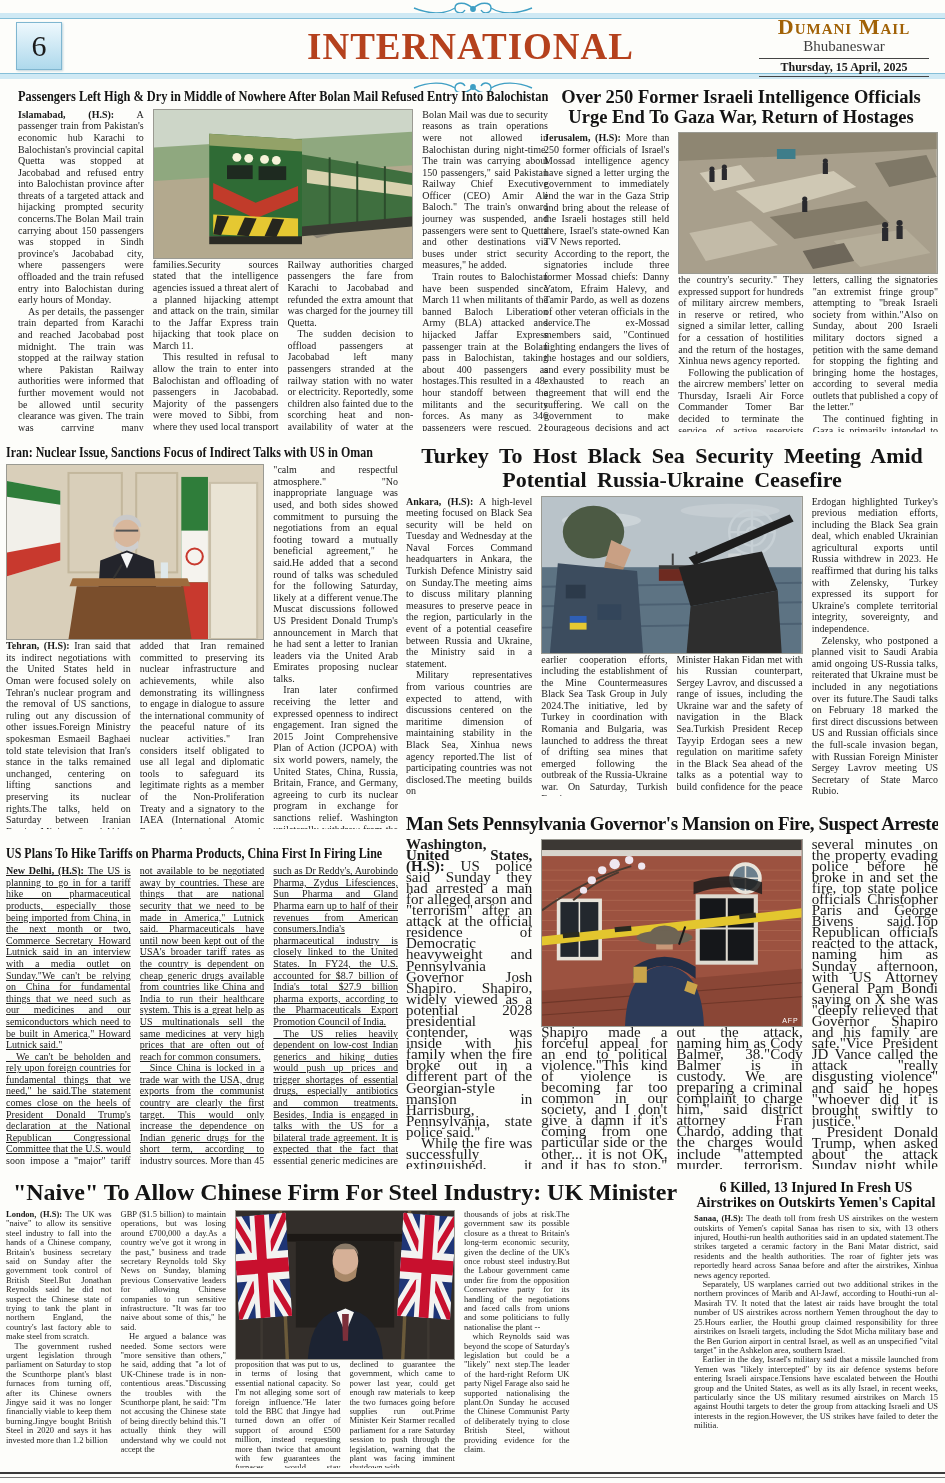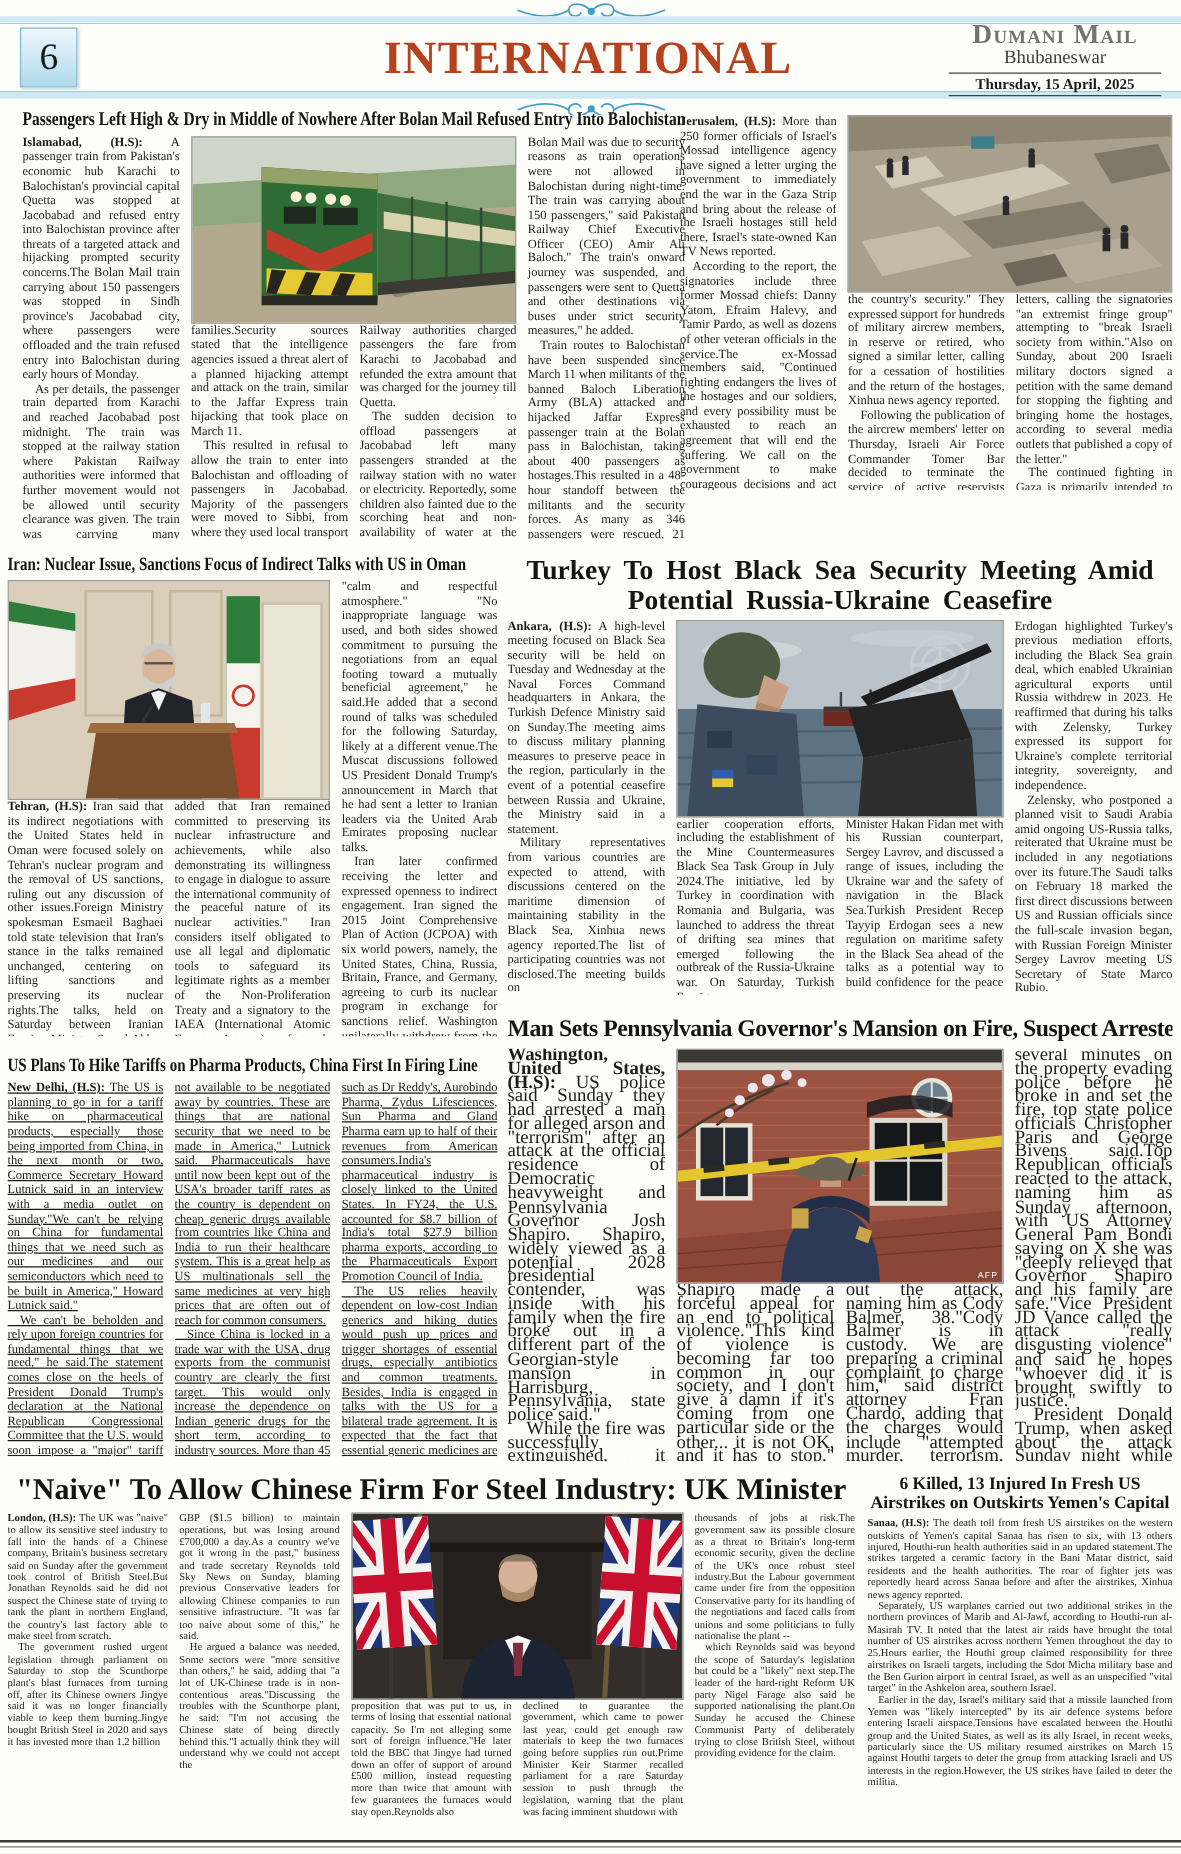--- a/index.html
+++ b/index.html
@@ -10,21 +10,21 @@
   .orn{display:flex;justify-content:center;height:13px;overflow:hidden;}
   .band{height:56px;border-top:5px solid #cfe9f4;border-bottom:5px solid #cfe9f4;
         box-shadow:inset 0 1px 0 #85bfd8, inset 0 -1px 0 #85bfd8;
         display:flex;align-items:center;justify-content:space-between;padding:0 16px;}
   .pagenum{width:44px;height:46px;display:flex;align-items:center;justify-content:center;
         font-size:30px;background:linear-gradient(#eef8fd,#aed9ec);border:1px solid #7fb6d0;
         box-shadow:1px 1px 2px #bcd4de;}
   .section-title{font-size:37px;font-weight:600;color:#b5411d;letter-spacing:1px;
         margin-left:120px;}
   .masthead{text-align:center;line-height:1.05;min-width:170px;}
-  .paper-name{font-variant:small-caps;font-weight:700;font-size:22px;color:#737373;letter-spacing:1px;}
+  .paper-name{font-variant:small-caps;font-weight:700;font-size:22px;color:#a16207;letter-spacing:1px;}
   .paper-city{font-size:15px;color:#404040;margin-top:1px;}
   .paper-date{font-size:12px;font-weight:700;margin-top:3px;padding:2px 0;
         border-top:1px solid #444;border-bottom:1px solid #444;}
   
   .art{position:absolute;overflow:hidden;}
   .hl{font-weight:700;color:#141414;line-height:1.08;}
   .hl.center{text-align:center;}
   .hl.squeeze{white-space:nowrap;transform:scaleX(0.8);transform-origin:0 50%;width:125%;}
   .body-grid{display:grid;gap:0 9px;margin-top:4px;}
   .col{font-size:10px;line-height:11.6px;text-align:justify;white-space:pre-line;overflow:hidden;}
@@ -113,20 +113,21 @@
       <div class="col" style="grid-column:2;grid-row:2;">families.Security sources stated that the intelligence agencies issued a threat alert of a planned hijacking attempt and attack on the train, similar to the Jaffar Express train hijacking that took place on March 11.
   This resulted in refusal to allow the train to enter into Balochistan and offloading of passengers in Jacobabad. Majority of the passengers were moved to Sibbi, from where they used local transport services to return to Karachi.Pakistan</div>
       <div class="col" style="grid-column:3;grid-row:2;">Railway authorities charged passengers the fare from Karachi to Jacobabad and refunded the extra amount that was charged for the journey till Quetta.
   The sudden decision to offload passengers at Jacobabad left many passengers stranded at the railway station with no water or electricity. Reportedly, some children also fainted due to the scorching heat and non-availability of water at the station." The hours-long stoppage of the Quetta-bound</div>
       <div class="col" style="grid-column:4;grid-row:1/3;">Bolan Mail was due to security reasons as train operations were not allowed in Balochistan during night-time. The train was carrying about 150 passengers," said Pakistan Railway Chief Executive Officer (CEO) Amir Ali Baloch." The train's onward journey was suspended, and passengers were sent to Quetta and other destinations via buses under strict security measures," he added.
   Train routes to Balochistan have been suspended since March 11 when militants of the banned Baloch Liberation Army (BLA) attacked and hijacked Jaffar Express passenger train at the Bolan pass in Balochistan, taking about 400 passengers as hostages.This resulted in a 48-hour standoff between the militants and the security forces. As many as 346 passengers were rescued, 21 lost their lives and 33 BLA militants were killed during the counteroffensive operation.</div>
     </div>
   </div>
 
   <div class="art" style="left:544px;top:88px;width:394px;height:352px;">
+    <div class="hl center" style="font-size:18.5px;">Over 250 Former Israeli Intelligence Officials Urge End To Gaza War, Return of Hostages</div>
     <div class="body-grid" style="grid-template-columns:repeat(3,1fr);grid-template-rows:142px auto;height:300px;">
       <div class="col" style="grid-column:1;grid-row:1/3;"><b>Jerusalem, (H.S):</b> <span>More than 250 former officials of Israel's Mossad intelligence agency have signed a letter urging the government to immediately end the war in the Gaza Strip and bring about the release of the Israeli hostages still held there, Israel's state-owned Kan TV News reported.
   According to the report, the signatories include three former Mossad chiefs: Danny Yatom, Efraim Halevy, and Tamir Pardo, as well as dozens of other veteran officials in the service.The ex-Mossad members said, "Continued fighting endangers the lives of the hostages and our soldiers, and every possibility must be exhausted to reach an agreement that will end the suffering. We call on the government to make courageous decisions and act responsibly for</span></div>
       <div class="photo" style="grid-column:2/4;grid-row:1;">
         <svg viewBox="0 0 250 140" preserveAspectRatio="none">
           <rect width="250" height="140" fill="#a89f8c"></rect>
           <path d="M0 0 L250 0 L250 16 L0 28 Z" fill="#8e8672"></path>
           <polygon points="55,58 150,38 172,54 82,80" fill="#cfc8b4"></polygon>
           <polygon points="88,84 182,68 204,90 112,106" fill="#837b69"></polygon>
           <polygon points="10,100 70,88 96,112 26,128" fill="#c3bba8"></polygon>
@@ -323,21 +324,21 @@
   Shapiro, who is Jewish, held a ceremony with family and friends earlier in the night to mark the first night of the Passover holiday.While noting the arsonist's motive was not yet known, Shapiro said he would not be intimidated in observing his faith. Police said they arrested a man suspected of having carried</div>
       <div class="col" style="grid-column:3;grid-row:2;">out the attack, naming him as Cody Balmer, 38."Cody Balmer is in custody. We are preparing a criminal complaint to charge him," said district attorney Fran Chardo, adding that the charges would include "attempted murder, terrorism, aggravated arson and aggravated assault against an enumerated person."
   The term "enumerated person" is usually used for law enforcement officers or other public officials. Authorities said Balmer accessed the property by coming over a fence, and that he had "homemade incendiary devices" on his person.He spent</div>
       <div class="col" style="grid-column:4;grid-row:1/3;">several minutes on the property evading police before he broke in and set the fire, top state police officials Christopher Paris and George Bivens said.Top Republican officials reacted to the attack, naming him as Sunday afternoon, with US Attorney General Pam Bondi saying on X she was "deeply relieved that Governor Shapiro and his family are safe."Vice President JD Vance called the attack "really disgusting violence" and said he hopes "whoever did it is brought swiftly to justice."
   President Donald Trump, when asked about the attack Sunday night while returning to Washington aboard Air Force One, said he had just heard about it.The 51-year-old Shapiro was in the race to be Democrat Kamala Harris's running mate in her ultimately unsuccessful US presidential bid -- a position that instead went to Minnesota Governor Tim Walz.Shapiro, an assertive political centrist, was elected governor of Pennsylvania in 2022 when he faced off against a far-right candidate backed by Trump.</div>
     </div>
   </div>
 
   <div class="art tiny" style="left:6px;top:1180px;width:678px;height:292px;">
     <div class="hl center" style="font-size:24px;">"Naive" To Allow Chinese Firm For Steel Industry: UK Minister</div>
-    <div class="body-grid" style="grid-template-columns:repeat(5,1fr);grid-template-rows:150px auto;height:258px;">
+    <div class="body-grid" style="grid-template-columns:repeat(6,1fr);grid-template-rows:150px auto;height:258px;">
       <div class="col" style="grid-column:1;grid-row:1/3;"><b>London, (H.S):</b> <span>The UK was "naive" to allow its sensitive steel industry to fall into the hands of a Chinese company, Britain's business secretary said on Sunday after the government took control of British Steel.But Jonathan Reynolds said he did not suspect the Chinese state of trying to tank the plant in northern England, the country's last factory able to make steel from scratch.
   The government rushed urgent legislation through parliament on Saturday to stop the Scunthorpe plant's blast furnaces from turning off, after its Chinese owners Jingye said it was no longer financially viable to keep them burning.Jingye bought British Steel in 2020 and says it has invested more than 1.2 billion</span></div>
       <div class="col" style="grid-column:2;grid-row:1/3;">GBP ($1.5 billion) to maintain operations, but was losing around £700,000 a day.As a country we've got it wrong in the past," business and trade secretary Reynolds told Sky News on Sunday, blaming previous Conservative leaders for allowing Chinese companies to run sensitive infrastructure. "It was far too naive about some of this," he said.
   He argued a balance was needed. Some sectors were "more sensitive than others," he said, adding that "a lot of UK-Chinese trade is in non-contentious areas."Discussing the troubles with the Scunthorpe plant, he said: "I'm not accusing the Chinese state of being directly behind this."I actually think they will understand why we could not accept the</div>
       <div class="photo" style="grid-column:3/5;grid-row:1;">
         <svg viewBox="0 0 255 155" preserveAspectRatio="none">
           <defs>
             <symbol id="ujack" viewBox="0 0 60 80" preserveAspectRatio="none">
               <rect width="60" height="80" fill="#1f3576"></rect>
               <path d="M0 0 L60 80 M60 0 L0 80" stroke="#f2f2f0" stroke-width="16"></path>

